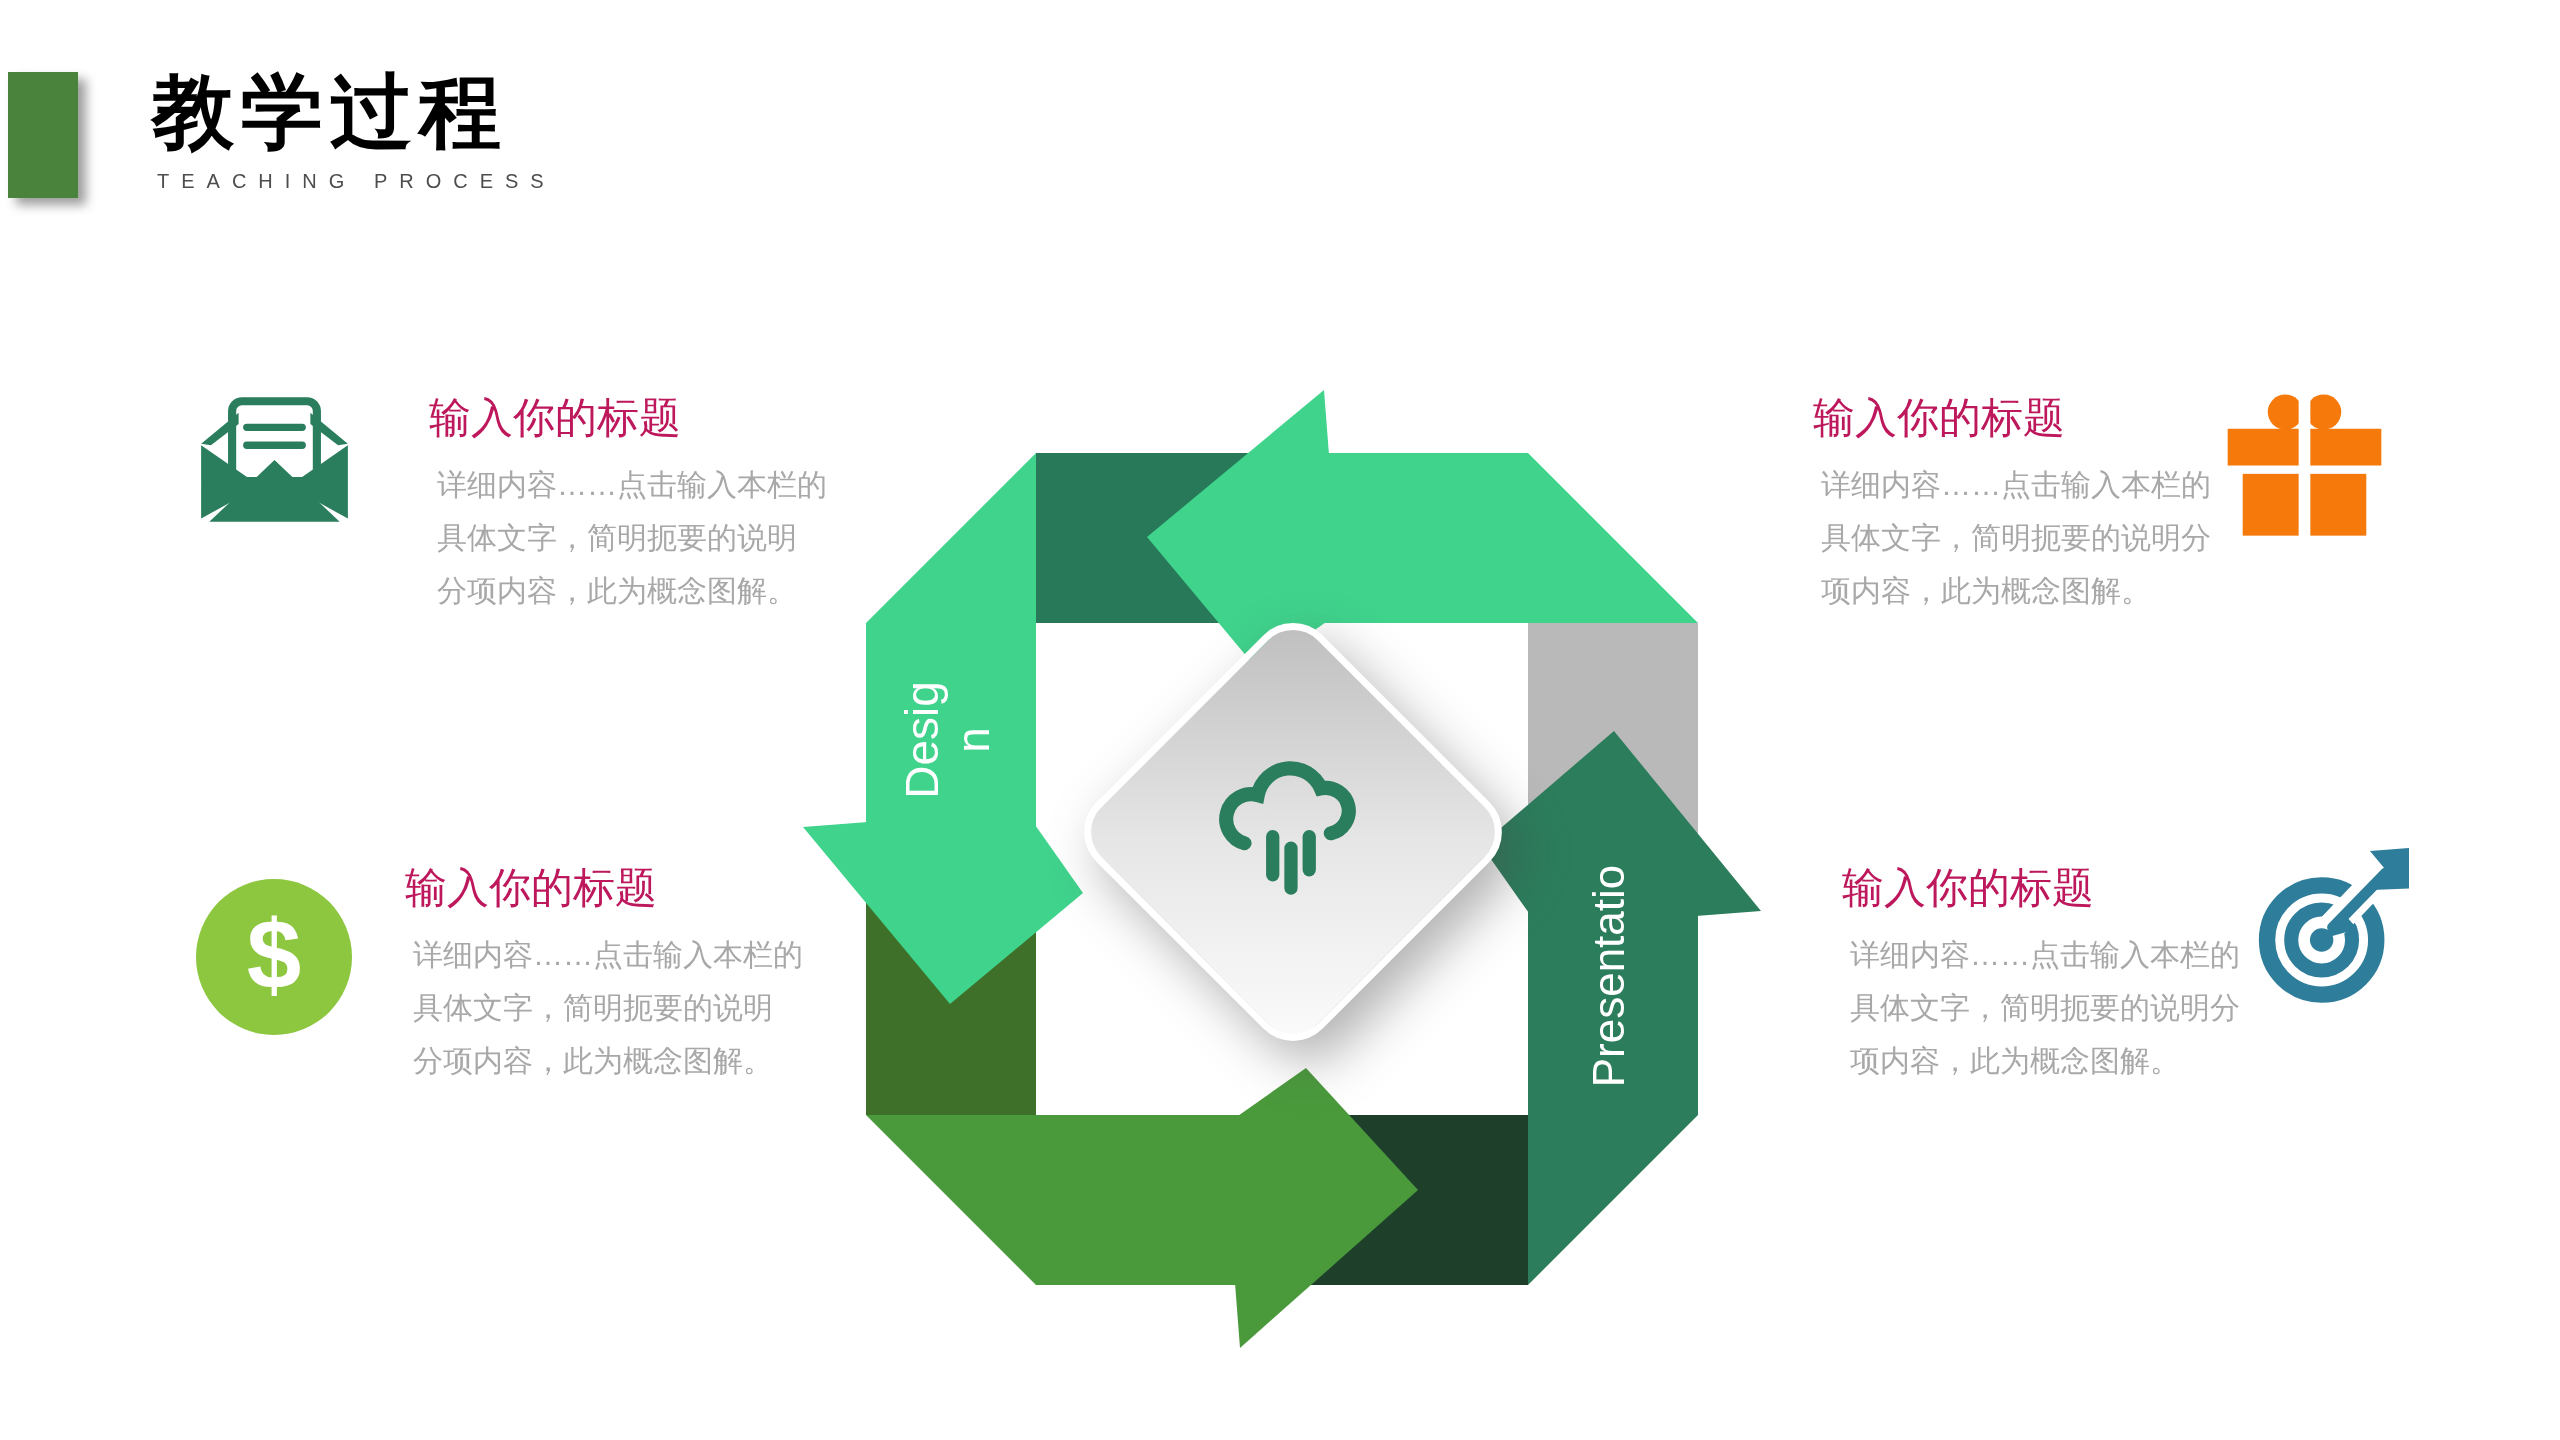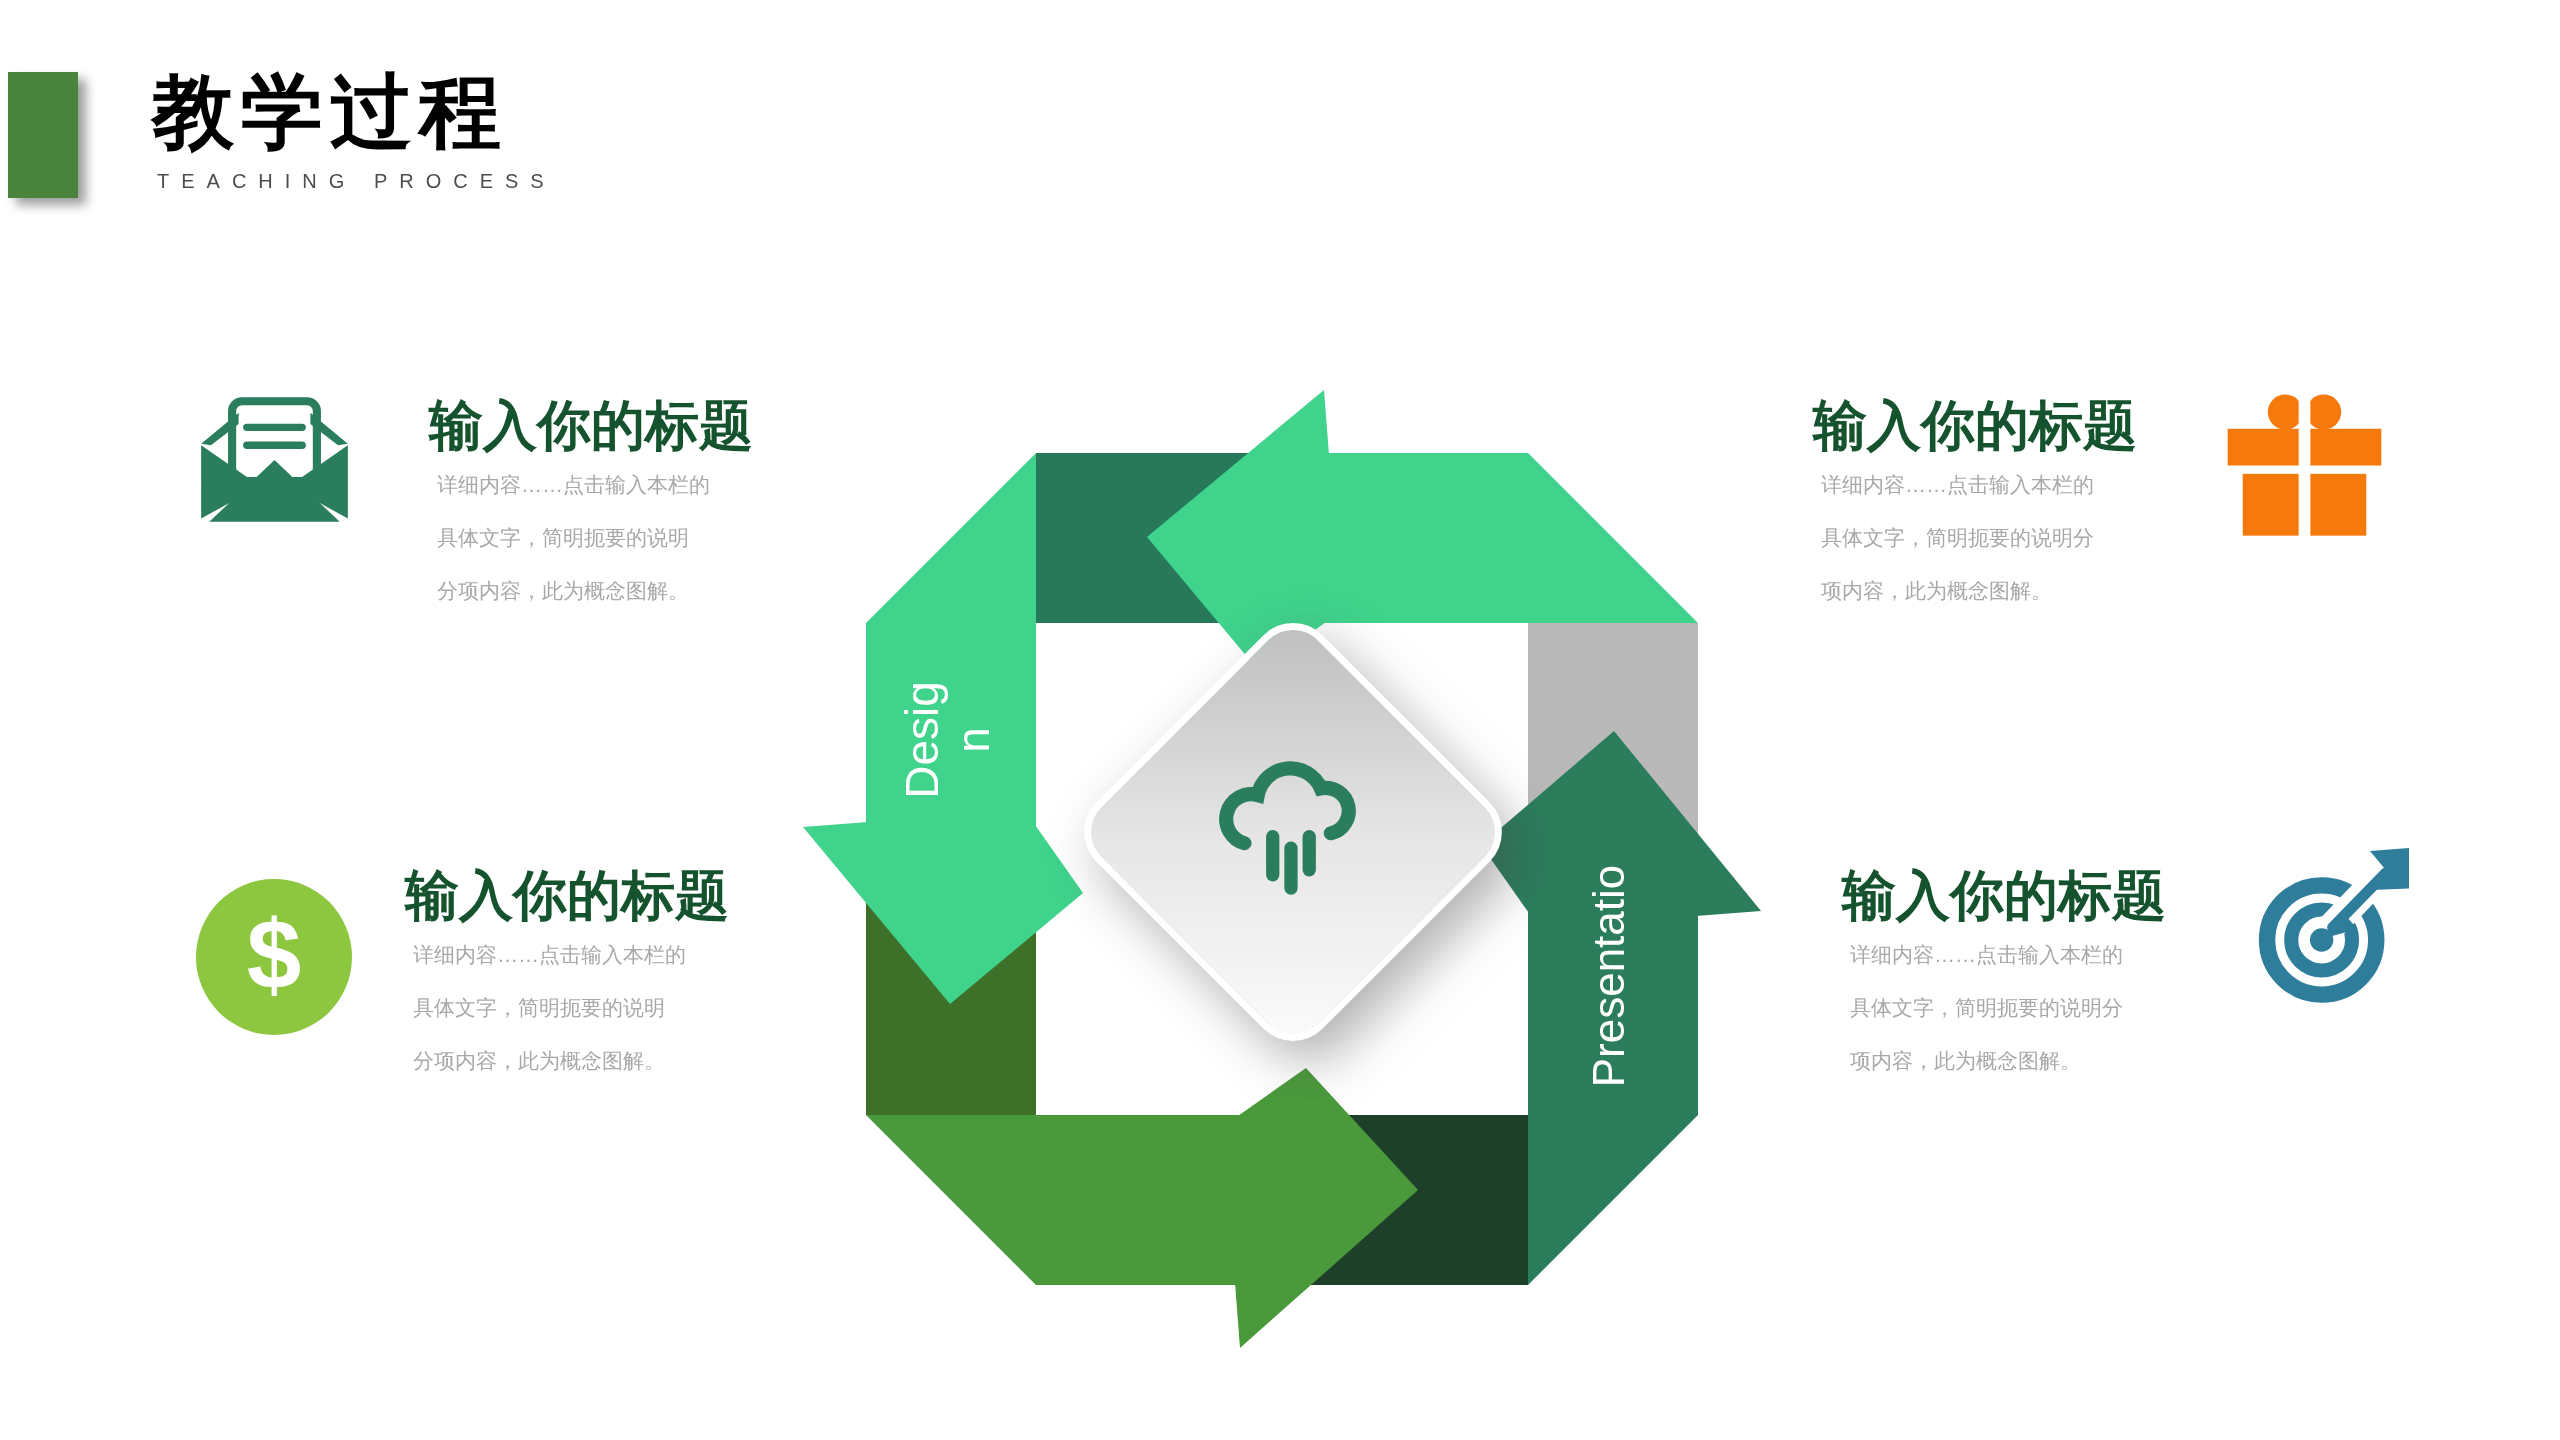--- a/index.html
+++ b/index.html
@@ -8,23 +8,23 @@
     font-family:"Liberation Sans","DejaVu Sans",sans-serif;overflow:hidden;padding-left:23px;
   }
   
   .accent-square{position:absolute;left:8px;top:72px;width:70px;height:126px;
     background:#4a833b;box-shadow:8px 7px 10px rgba(0,0,0,.38);}
   .title-cn{position:absolute;left:152px;top:58px;font-size:82px;font-weight:bold;
     color:#000;letter-spacing:7px;white-space:nowrap;}
   .title-en{position:absolute;left:157px;top:170px;font-size:20px;color:#4d4d4d;
     letter-spacing:12px;white-space:nowrap;}
   
-  .blk-title{position:absolute;font-size:54px;font-weight:bold;color:#14532d;white-space:nowrap;}
+  .blk-title{position:absolute;font-size:42px;font-weight:normal;color:#be185d;white-space:nowrap;}
   .blk-body{position:absolute;}
-  .blk-body .bl{font-size:21px;line-height:53px;color:#a8a8a8;white-space:nowrap;}
+  .blk-body .bl{font-size:30px;line-height:53px;color:#a8a8a8;white-space:nowrap;}
   
   .lbl{position:absolute;color:#fff;font-weight:400;text-align:center;}
   .lbl-expert{left:1246px;top:505px;width:300px;font-size:46px;}
   .lbl-analysis{left:1018px;top:1166px;width:300px;font-size:46px;}
   .lbl-design{left:781px;top:686px;width:340px;height:108px;font-size:46px;
     line-height:1.1;white-space:pre-line;transform:rotate(-90deg);}
   .lbl-presentation{left:1382px;top:948px;width:460px;height:56px;font-size:44px;
     transform:rotate(-90deg);}
   
   .diamond-wrap{position:absolute;left:0;top:0;filter:drop-shadow(16px 20px 26px rgba(70,70,70,.42));}

